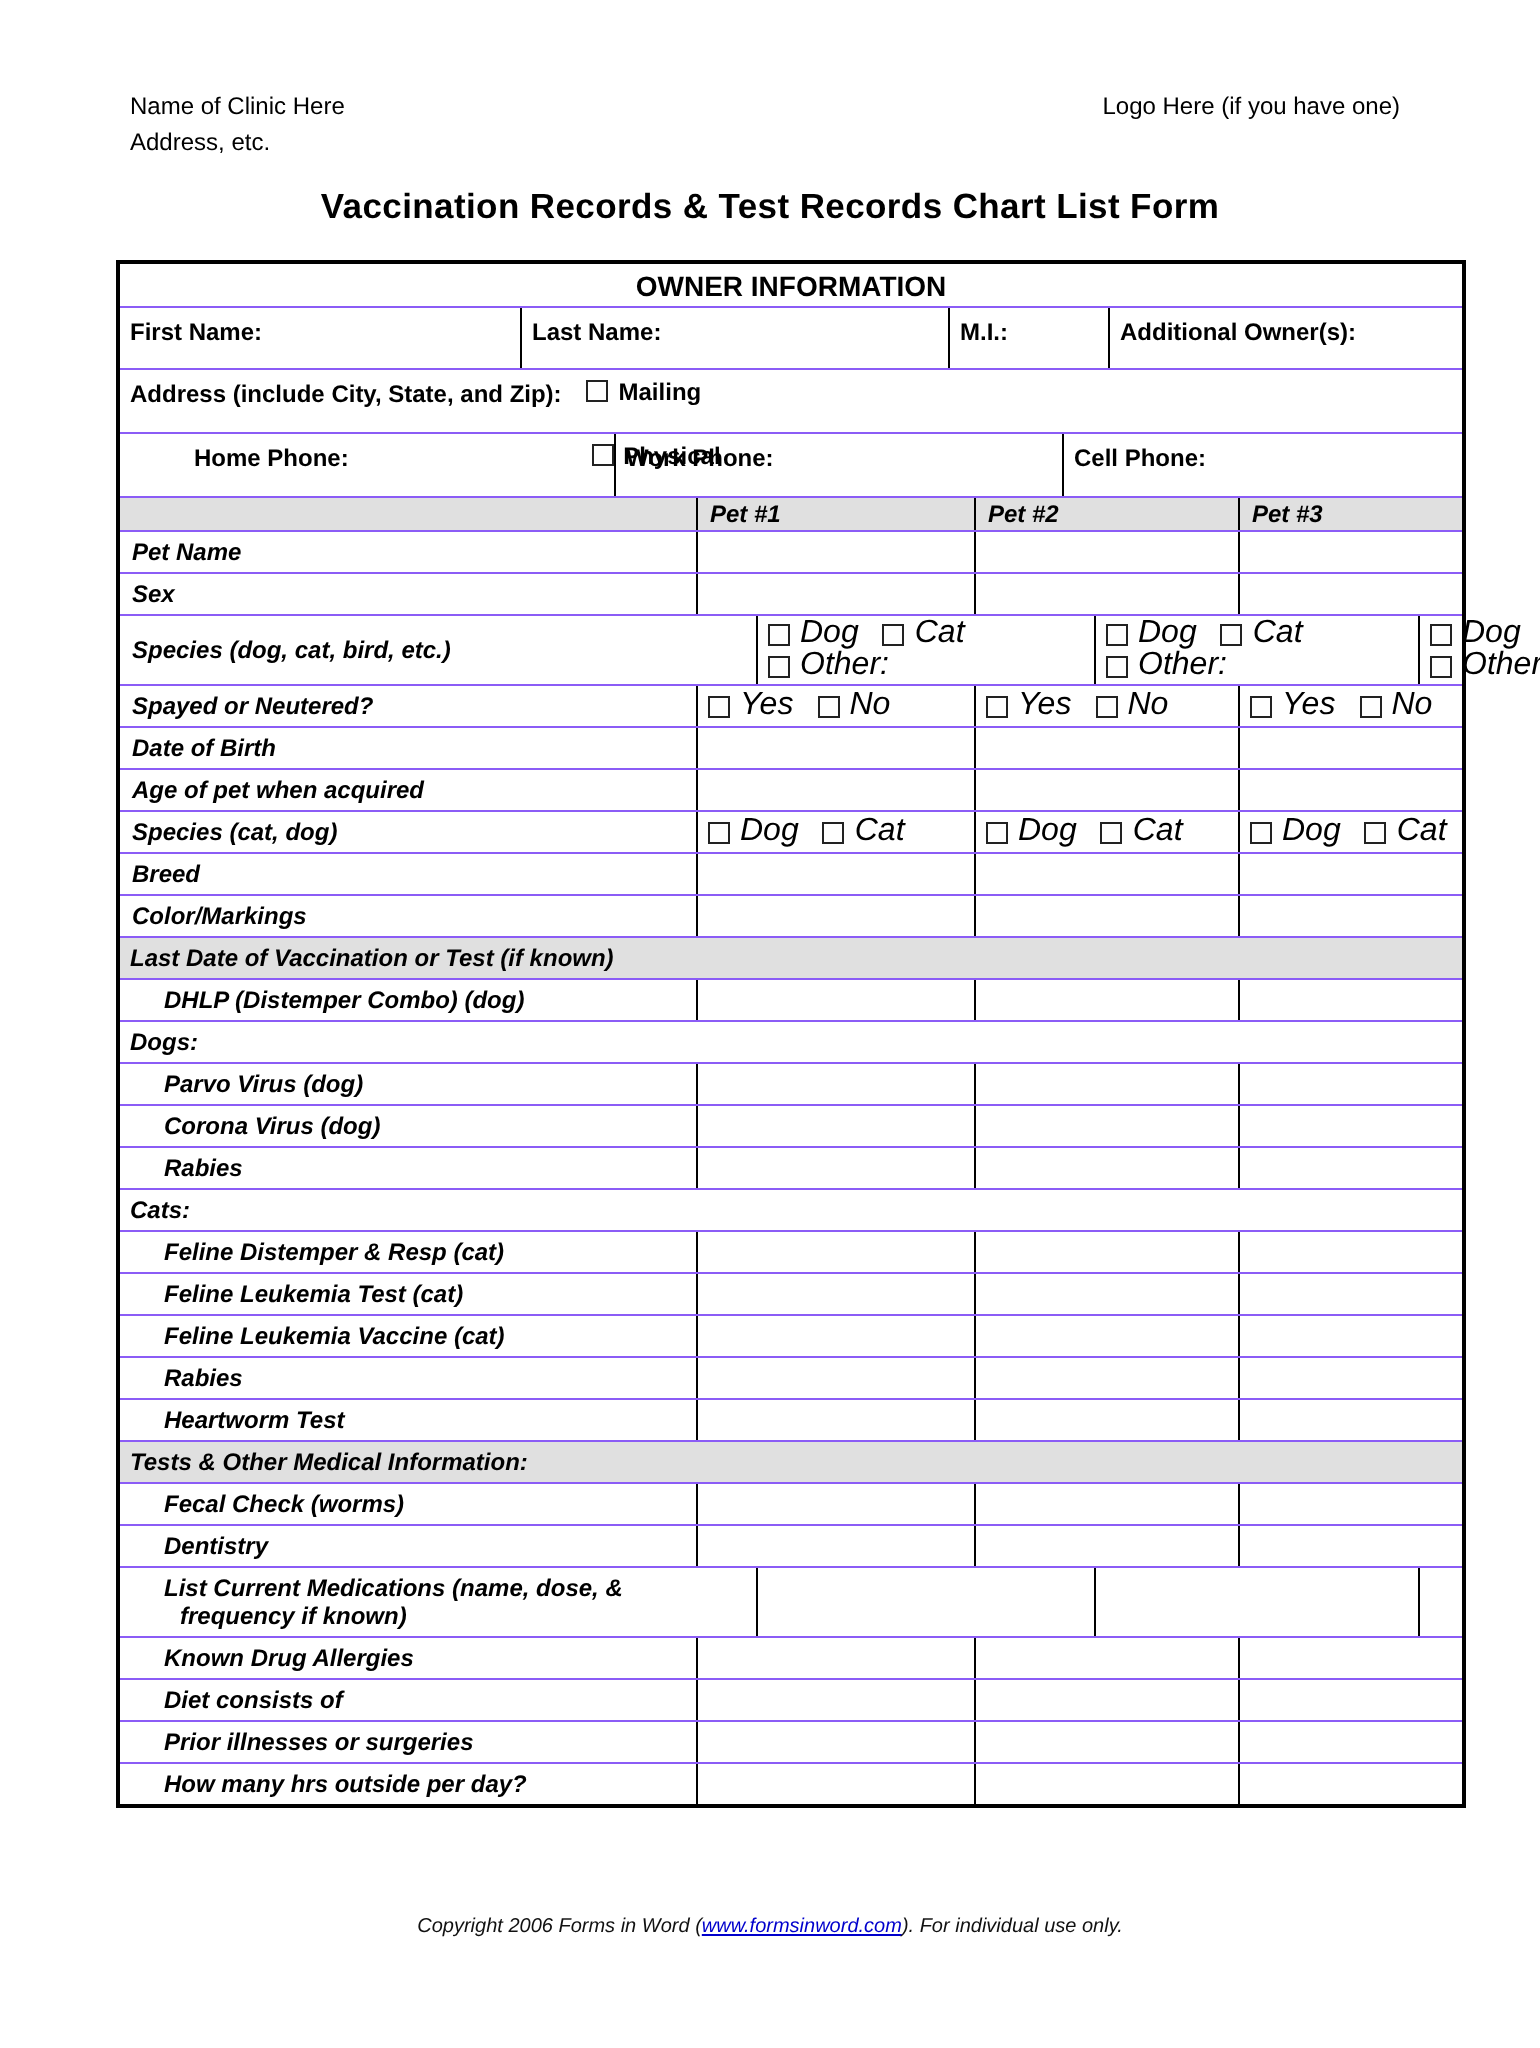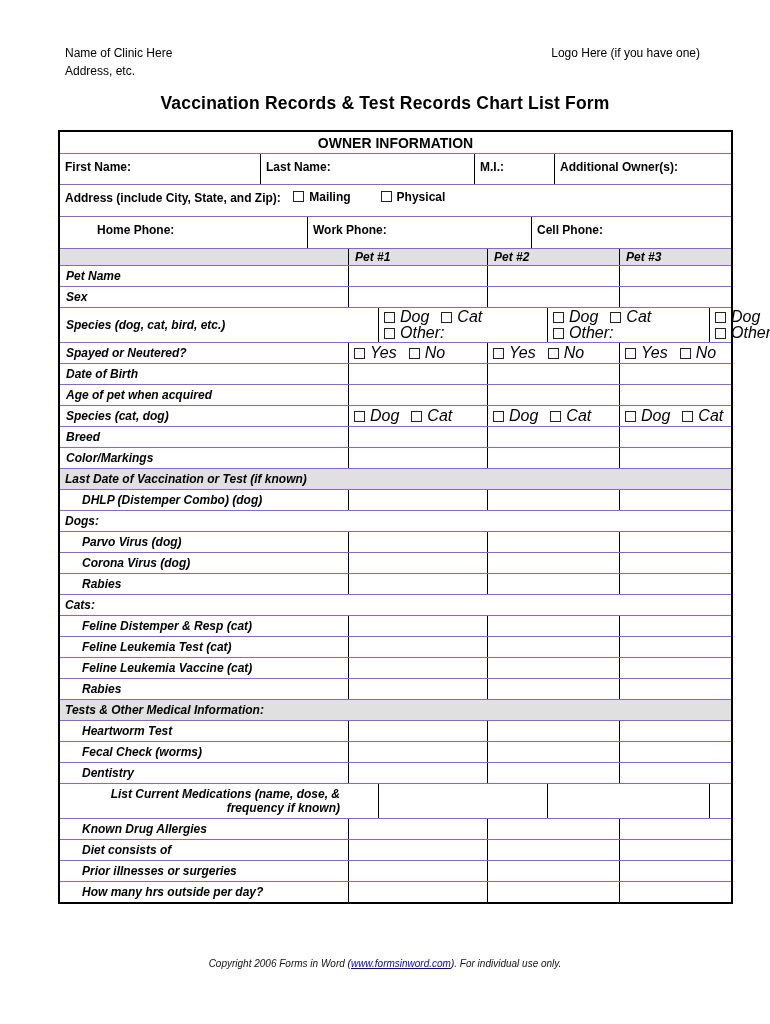--- a/index.html
+++ b/index.html
@@ -51,29 +51,29 @@
   .w-home  { width: 215px; flex: 0 0 215px; }
   .w-work  { width: 224px; flex: 0 0 224px; }
   .w-cell  { flex: 1; }
 
   
   .cb {
     display: inline-block; width: 11px; height: 11px;
     border: 1.5px solid #222; background: #fff;
     vertical-align: -1px; margin-right: 5px; flex: 0 0 11px;
   }
-  .addr-opts { display: inline-flex; align-items: center; margin-left: 8px; gap: 18px; }
+  .addr-opts { display: inline-flex; align-items: center; margin-left: 8px; gap: 18px; flex-direction: column; }
   .opt { display: inline-flex; align-items: center; margin-right: 12px; white-space: nowrap; }
   .opt:last-child { margin-right: 0; }
 
   
   .pet-head-row { height: 17px; background: #e0e0e0; }
   .pet-head-row .cell { display: flex; align-items: center; padding-left: 6px; }
   .phead { font-size: 12px; font-weight: bold; font-style: italic; }
-  .w-lbl  { width: 288px; flex: 0 0 288px; text-align: right; }
+  .w-lbl  { width: 288px; flex: 0 0 288px; }
   .w-p1   { width: 139px; flex: 0 0 139px; }
   .w-p2   { width: 132px; flex: 0 0 132px; }
   .w-p3   { flex: 1; }
 
   .pr { height: 21px; }
   .pr-tall { height: 35px; gap: 30px; }
   .plabel-cell { display: flex; align-items: center; padding: 1px 8px 1px 6px; }
   .plabel { font-size: 12px; font-weight: bold; font-style: italic; line-height: 14px; }
   .ind .plabel { padding-left: 16px; }
   .hang .plabel { padding-left: 24px; text-indent: -8px; }
@@ -433,34 +433,34 @@
   </div>
   <div class="row pr">
     <div class="cell w-lbl plabel-cell ind">
         <span class="plabel">Rabies</span>
       </div>
     <div class="cell w-p1 fill"></div>
     <div class="cell w-p2 fill"></div>
     <div class="cell w-p3 fill"></div>
   </div>
 
+  <div class="row pr">
+    <div class="cell w-lbl plabel-cell ind">
+        <span class="plabel">Heartworm Test</span>
+      </div>
+    <div class="cell w-p1 fill"></div>
+    <div class="cell w-p2 fill"></div>
+    <div class="cell w-p3 fill"></div>
+  </div>
+
   <div class="row section-row">
     <div class="cell">
         <span class="plabel">Tests &amp; Other Medical Information:</span>
       </div>
   </div>
-
-  <div class="row pr">
-    <div class="cell w-lbl plabel-cell ind">
-        <span class="plabel">Heartworm Test</span>
-      </div>
-    <div class="cell w-p1 fill"></div>
-    <div class="cell w-p2 fill"></div>
-    <div class="cell w-p3 fill"></div>
-  </div>
   <div class="row pr">
     <div class="cell w-lbl plabel-cell ind">
         <span class="plabel">Fecal Check (worms)</span>
       </div>
     <div class="cell w-p1 fill"></div>
     <div class="cell w-p2 fill"></div>
     <div class="cell w-p3 fill"></div>
   </div>
   <div class="row pr">
     <div class="cell w-lbl plabel-cell ind">

